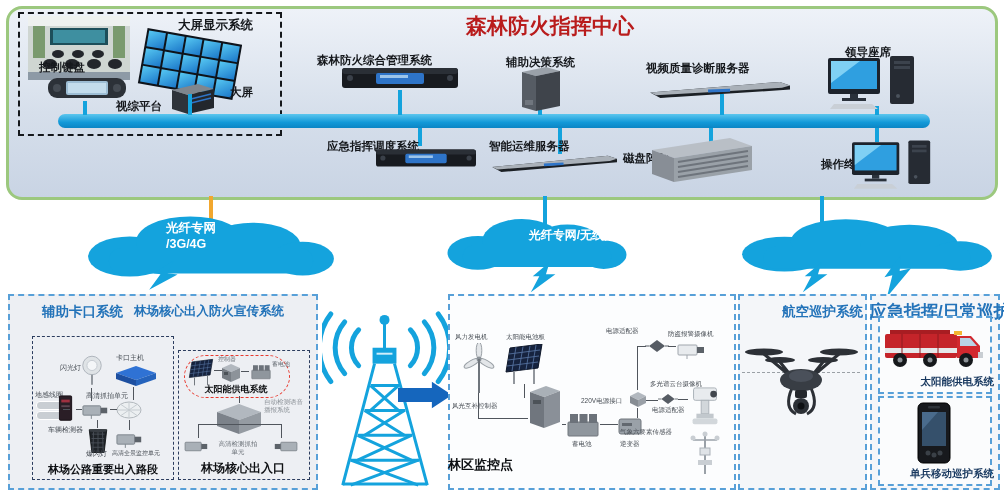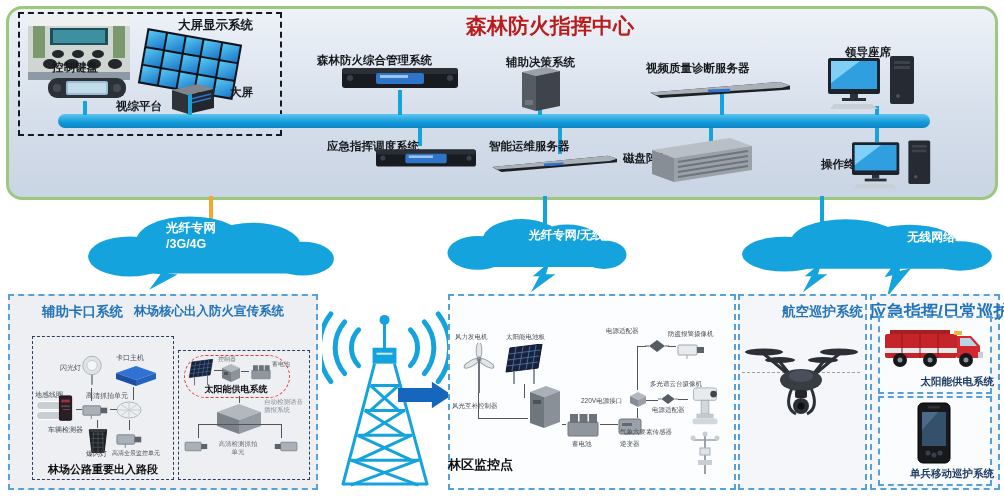--- a/index.html
+++ b/index.html
@@ -72,21 +72,21 @@
       <i></i>
       <i></i>
       <i></i>
       <i></i>
       <i></i>
       <i></i>
       <i></i>
   </div>
   <div class="a lbl" style="left:230px;top:85px;">大屏</div>
 
-  <div class="a lbl" style="left:52px;top:60px;">控制键盘</div>
+  <div class="a lbl" style="left:39px;top:60px;">控制键盘</div>
   <svg class="a" style="left:48px;top:74px;" width="78" height="28" viewBox="0 0 78 28">
     <rect x="0" y="4" width="78" height="20" rx="9" fill="#2c3138"></rect>
     <rect x="18" y="7" width="42" height="14" rx="2" fill="#9dbdd4"></rect>
     <rect x="20" y="9" width="38" height="10" fill="#c3dcec"></rect>
     <circle cx="9" cy="14" r="4" fill="#454b53"></circle>
       <circle cx="69" cy="14" r="4" fill="#454b53"></circle>
   </svg>
 
   <div class="a lbl" style="left:116px;top:99px;">视综平台</div>
   <svg class="a" style="left:168px;top:82px;" width="48" height="32" viewBox="0 0 48 32">
@@ -219,21 +219,20 @@
 
   <svg class="a" style="left:740px;top:212px;" width="254" height="66" viewBox="0 0 240 72" preserveAspectRatio="none">
     <g fill="#14a3dd">
       <ellipse cx="42" cy="46" rx="40" ry="19"></ellipse>
         <ellipse cx="100" cy="32" rx="52" ry="24"></ellipse>
       <ellipse cx="160" cy="36" rx="46" ry="22"></ellipse>
         <ellipse cx="208" cy="48" rx="30" ry="16"></ellipse>
       <rect x="22" y="38" width="196" height="24" rx="12"></rect>
     </g>
   </svg>
-  <div class="a cloudtext ctr" style="left:740px;top:230px;width:254px;font-size:12px;">无线网络/3G/4G</div>
 
   <svg class="a" style="left:148px;top:260px;transform:rotate(8deg);" width="36" height="36" viewBox="0 0 30 36">
     <polygon points="20,0 2,15 9,15 0,32 26,13 16,13" fill="#14a3dd"></polygon>
     </svg>
   <svg class="a" style="left:528px;top:262px;" width="34" height="34" viewBox="0 0 30 36">
     <polygon points="20,0 2,15 9,15 0,32 26,13 16,13" fill="#14a3dd"></polygon>
     </svg>
   <svg class="a" style="left:800px;top:262px;" width="34" height="34" viewBox="0 0 30 36">
     <polygon points="20,0 2,15 9,15 0,32 26,13 16,13" fill="#14a3dd"></polygon>
     </svg>
@@ -337,20 +336,21 @@
   <div class="a wire" style="left:281px;top:424px;width:1px;height:14px;"></div>
   <svg class="a" style="left:184px;top:438px;" width="26" height="17" viewBox="0 0 30 20">
     <rect x="1" y="5" width="19" height="10" rx="1" fill="#a9b0b7" stroke="#7c838a"></rect>
     <rect x="20" y="7" width="7" height="6" fill="#5c6269"></rect>
   </svg>
   <svg class="a" style="left:272px;top:438px;transform:scaleX(-1);" width="26" height="17" viewBox="0 0 30 20">
     <rect x="1" y="5" width="19" height="10" rx="1" fill="#a9b0b7" stroke="#7c838a"></rect>
     <rect x="20" y="7" width="7" height="6" fill="#5c6269"></rect>
   </svg>
   <div class="a smw" style="left:216px;top:440px;width:44px;text-align:center;color:#6a7077;">高清检测抓拍单元</div>
+  <div class="a cap" style="left:178px;top:460px;width:130px;font-size:12px;text-align:center;">林场核心出入口</div>
 
   <svg class="a" style="left:322px;top:296px;" width="126" height="194" viewBox="0 0 125 195">
     <g stroke="#14a3dd" fill="none" stroke-width="5" stroke-linecap="round">
       <path d="M36,34 a26,26 0 0 0 0,36"></path>
         <path d="M22,26 a40,40 0 0 0 0,52"></path>
         <path d="M8,18 a56,56 0 0 0 0,68"></path>
       <path d="M88,34 a26,26 0 0 1 0,36"></path>
         <path d="M102,26 a40,40 0 0 1 0,52"></path>
         <path d="M116,18 a56,56 0 0 1 0,68"></path>
     </g>

